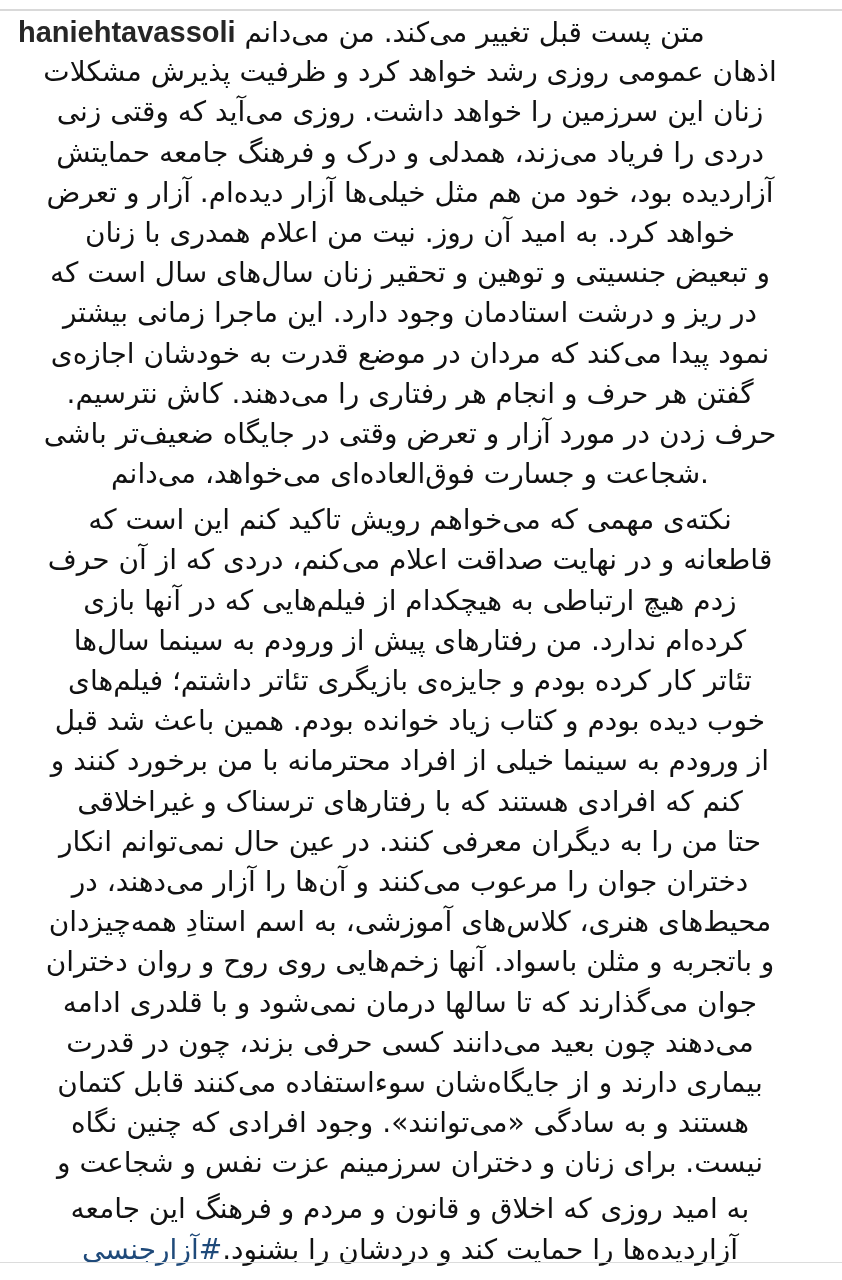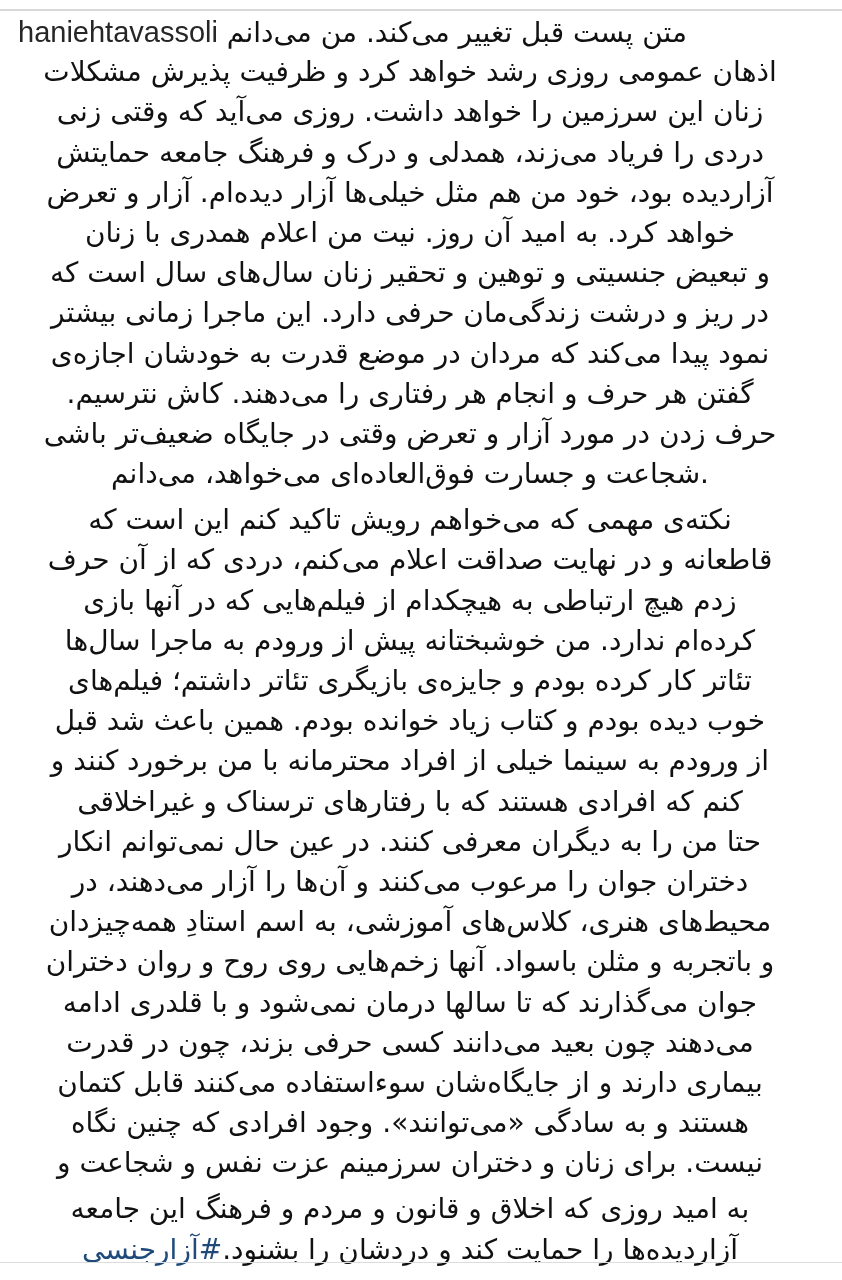--- a/index.html
+++ b/index.html
@@ -47,21 +47,21 @@
       text-align: center;
       direction: rtl;
       unicode-bidi: plaintext;
       overflow: visible;
     }
     .para-gap {
       height: 6px;
     }
     .username {
       font-family: "Liberation Sans", "DejaVu Sans", sans-serif;
-      font-weight: normal;
+      font-weight: bold;
       color: #262626;
       direction: ltr;
       unicode-bidi: isolate;
       font-size: 29px;
     }
     .hashtag {
       color: #1f4a7a;
     }
   </style>
 </head>
@@ -76,34 +76,34 @@
     <span class="username">haniehtavassoli</span>
   </div>
 
   <div>
     <div class="line">اذهان عمومی روزی رشد خواهد کرد و ظرفیت پذیرش مشکلات</div>
     <div class="line">زنان این سرزمین را خواهد داشت. روزی می‌آید که وقتی زنی</div>
     <div class="line">دردی را فریاد می‌زند، همدلی و درک و فرهنگ جامعه حمایتش</div>
     <div class="line">آزاردیده بود، خود من هم مثل خیلی‌ها آزار دیده‌ام. آزار و تعرض</div>
     <div class="line">خواهد کرد. به امید آن روز. نیت من اعلام همدری با زنان</div>
     <div class="line">و تبعیض جنسیتی و توهین و تحقیر زنان سال‌های سال است که</div>
-    <div class="line">در ریز و درشت زندگی‌مان حرفی دارد. این ماجرا زمانی بیشتر</div>
+    <div class="line">در ریز و درشت استاد‌مان وجود دارد. این ماجرا زمانی بیشتر</div>
     <div class="line">نمود پیدا می‌کند که مردان در موضع قدرت به خودشان اجازه‌ی</div>
     <div class="line">گفتن هر حرف و انجام هر رفتاری را می‌دهند. کاش نترسیم.</div>
     <div class="line">حرف زدن در مورد آزار و تعرض وقتی در جایگاه ضعیف‌تر باشی</div>
     <div class="line">.شجاعت و جسارت فوق‌العاده‌ای می‌خواهد، می‌دانم</div>
   </div>
 
   <div class="para-gap"></div>
 
   <div>
     <div class="line">نکته‌ی مهمی که می‌خواهم رویش تاکید کنم این است که</div>
     <div class="line">قاطعانه و در نهایت صداقت اعلام می‌کنم، دردی که از آن حرف</div>
     <div class="line">زدم هیچ ارتباطی به هیچکدام از فیلم‌هایی که در آنها بازی</div>
-    <div class="line">کرده‌ام ندارد. من خوشبختانه پیش از ورودم به ماجرا سال‌ها</div>
+    <div class="line">کرده‌ام ندارد. من رفتارهای پیش از ورودم به سینما سال‌ها</div>
     <div class="line">تئاتر کار کرده بودم و جایزه‌ی بازیگری تئاتر داشتم؛ فیلم‌های</div>
     <div class="line">خوب دیده بودم و کتاب زیاد خوانده بودم. همین باعث شد قبل</div>
     <div class="line">از ورودم به سینما خیلی از افراد محترمانه با من برخورد کنند و</div>
     <div class="line">کنم که افرادی هستند که با رفتارهای ترسناک و غیراخلاقی</div>
     <div class="line">حتا من را به دیگران معرفی کنند. در عین حال نمی‌توانم انکار</div>
     <div class="line">دختران جوان را مرعوب می‌کنند و آن‌ها را آزار می‌دهند، در</div>
     <div class="line">محیط‌های هنری، کلاس‌های آموزشی، به اسم استادِ همه‌چیزدان</div>
     <div class="line">و باتجربه و مثلن باسواد. آنها زخم‌هایی روی روح و روان دختران</div>
     <div class="line">جوان می‌گذارند که تا سالها درمان نمی‌شود و با قلدری ادامه</div>
     <div class="line">می‌دهند چون بعید می‌دانند کسی حرفی بزند، چون در قدرت</div>

